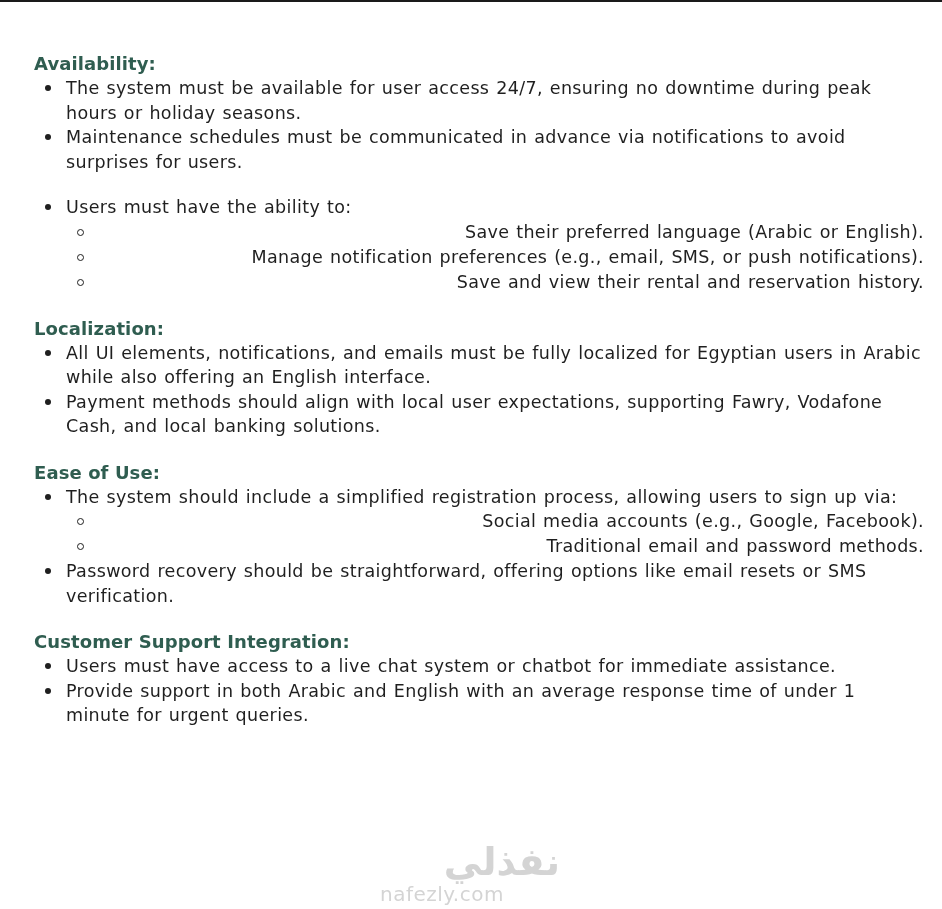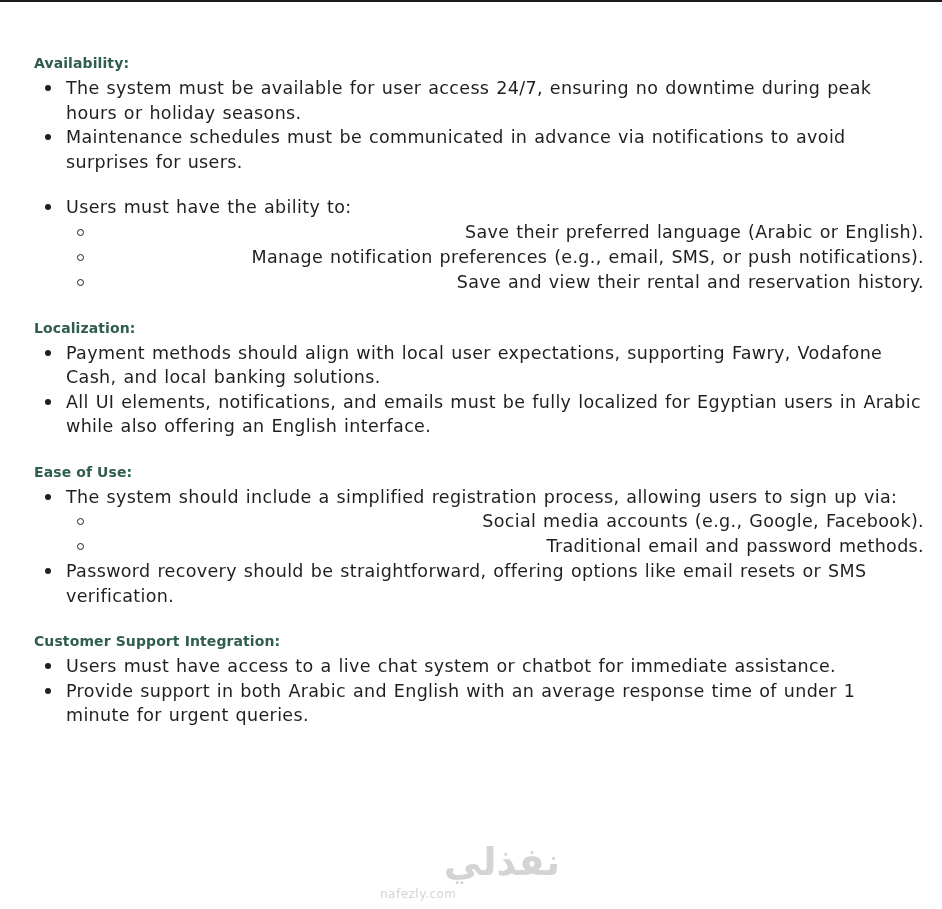--- a/index.html
+++ b/index.html
@@ -25,21 +25,21 @@
     .doc {
       position: absolute;
       left: 34px;
       top: 51px;
       width: 890px;
     }
     .section {
       margin-bottom: 21px;
     }
     .heading {
-      font-size: 14px;
+      font-size: 18px;
       font-weight: bold;
       color: #2f5d50;
       line-height: 25px;
       height: 25px;
       letter-spacing: 0.1px;
     }
     .heading .colon-plain {
       font-weight: normal;
       color: #333;
     }
@@ -98,21 +98,21 @@
     }
     .watermark .ar {
       font-family: "DejaVu Sans", sans-serif;
       font-size: 38px;
       font-weight: bold;
       line-height: 44px;
       direction: rtl;
     }
     .watermark .en {
       font-family: "DejaVu Sans", sans-serif;
-      font-size: 12px;
+      font-size: 20px;
       line-height: 20px;
       letter-spacing: 0.5px;
     }
   </style>
 </head>
 <body>
 
 <div class="top-border"></div>
 
 <div class="doc">
@@ -152,25 +152,25 @@
         </ul>
       </li>
     </ul>
   </div>
 
   <div class="section">
     <div class="heading">Localization:</div>
     <ul class="lvl1">
       <li>
         <span class="bullet"></span>
+        <span>All UI elements, notifications, and emails must be fully localized for Egyptian users in Arabic while also offering an English interface.</span>
+      </li>
+      <li>
+        <span class="bullet"></span>
         <span>Payment methods should align with local user expectations, supporting Fawry, Vodafone Cash, and local banking solutions.</span>
-      </li>
-      <li>
-        <span class="bullet"></span>
-        <span>All UI elements, notifications, and emails must be fully localized for Egyptian users in Arabic while also offering an English interface.</span>
       </li>
     </ul>
   </div>
 
   <div class="section">
     <div class="heading">Ease of Use:</div>
     <ul class="lvl1">
       <li>
         <span class="bullet"></span>
         <span>The system should include a simplified registration process, allowing users to sign up via:</span>

